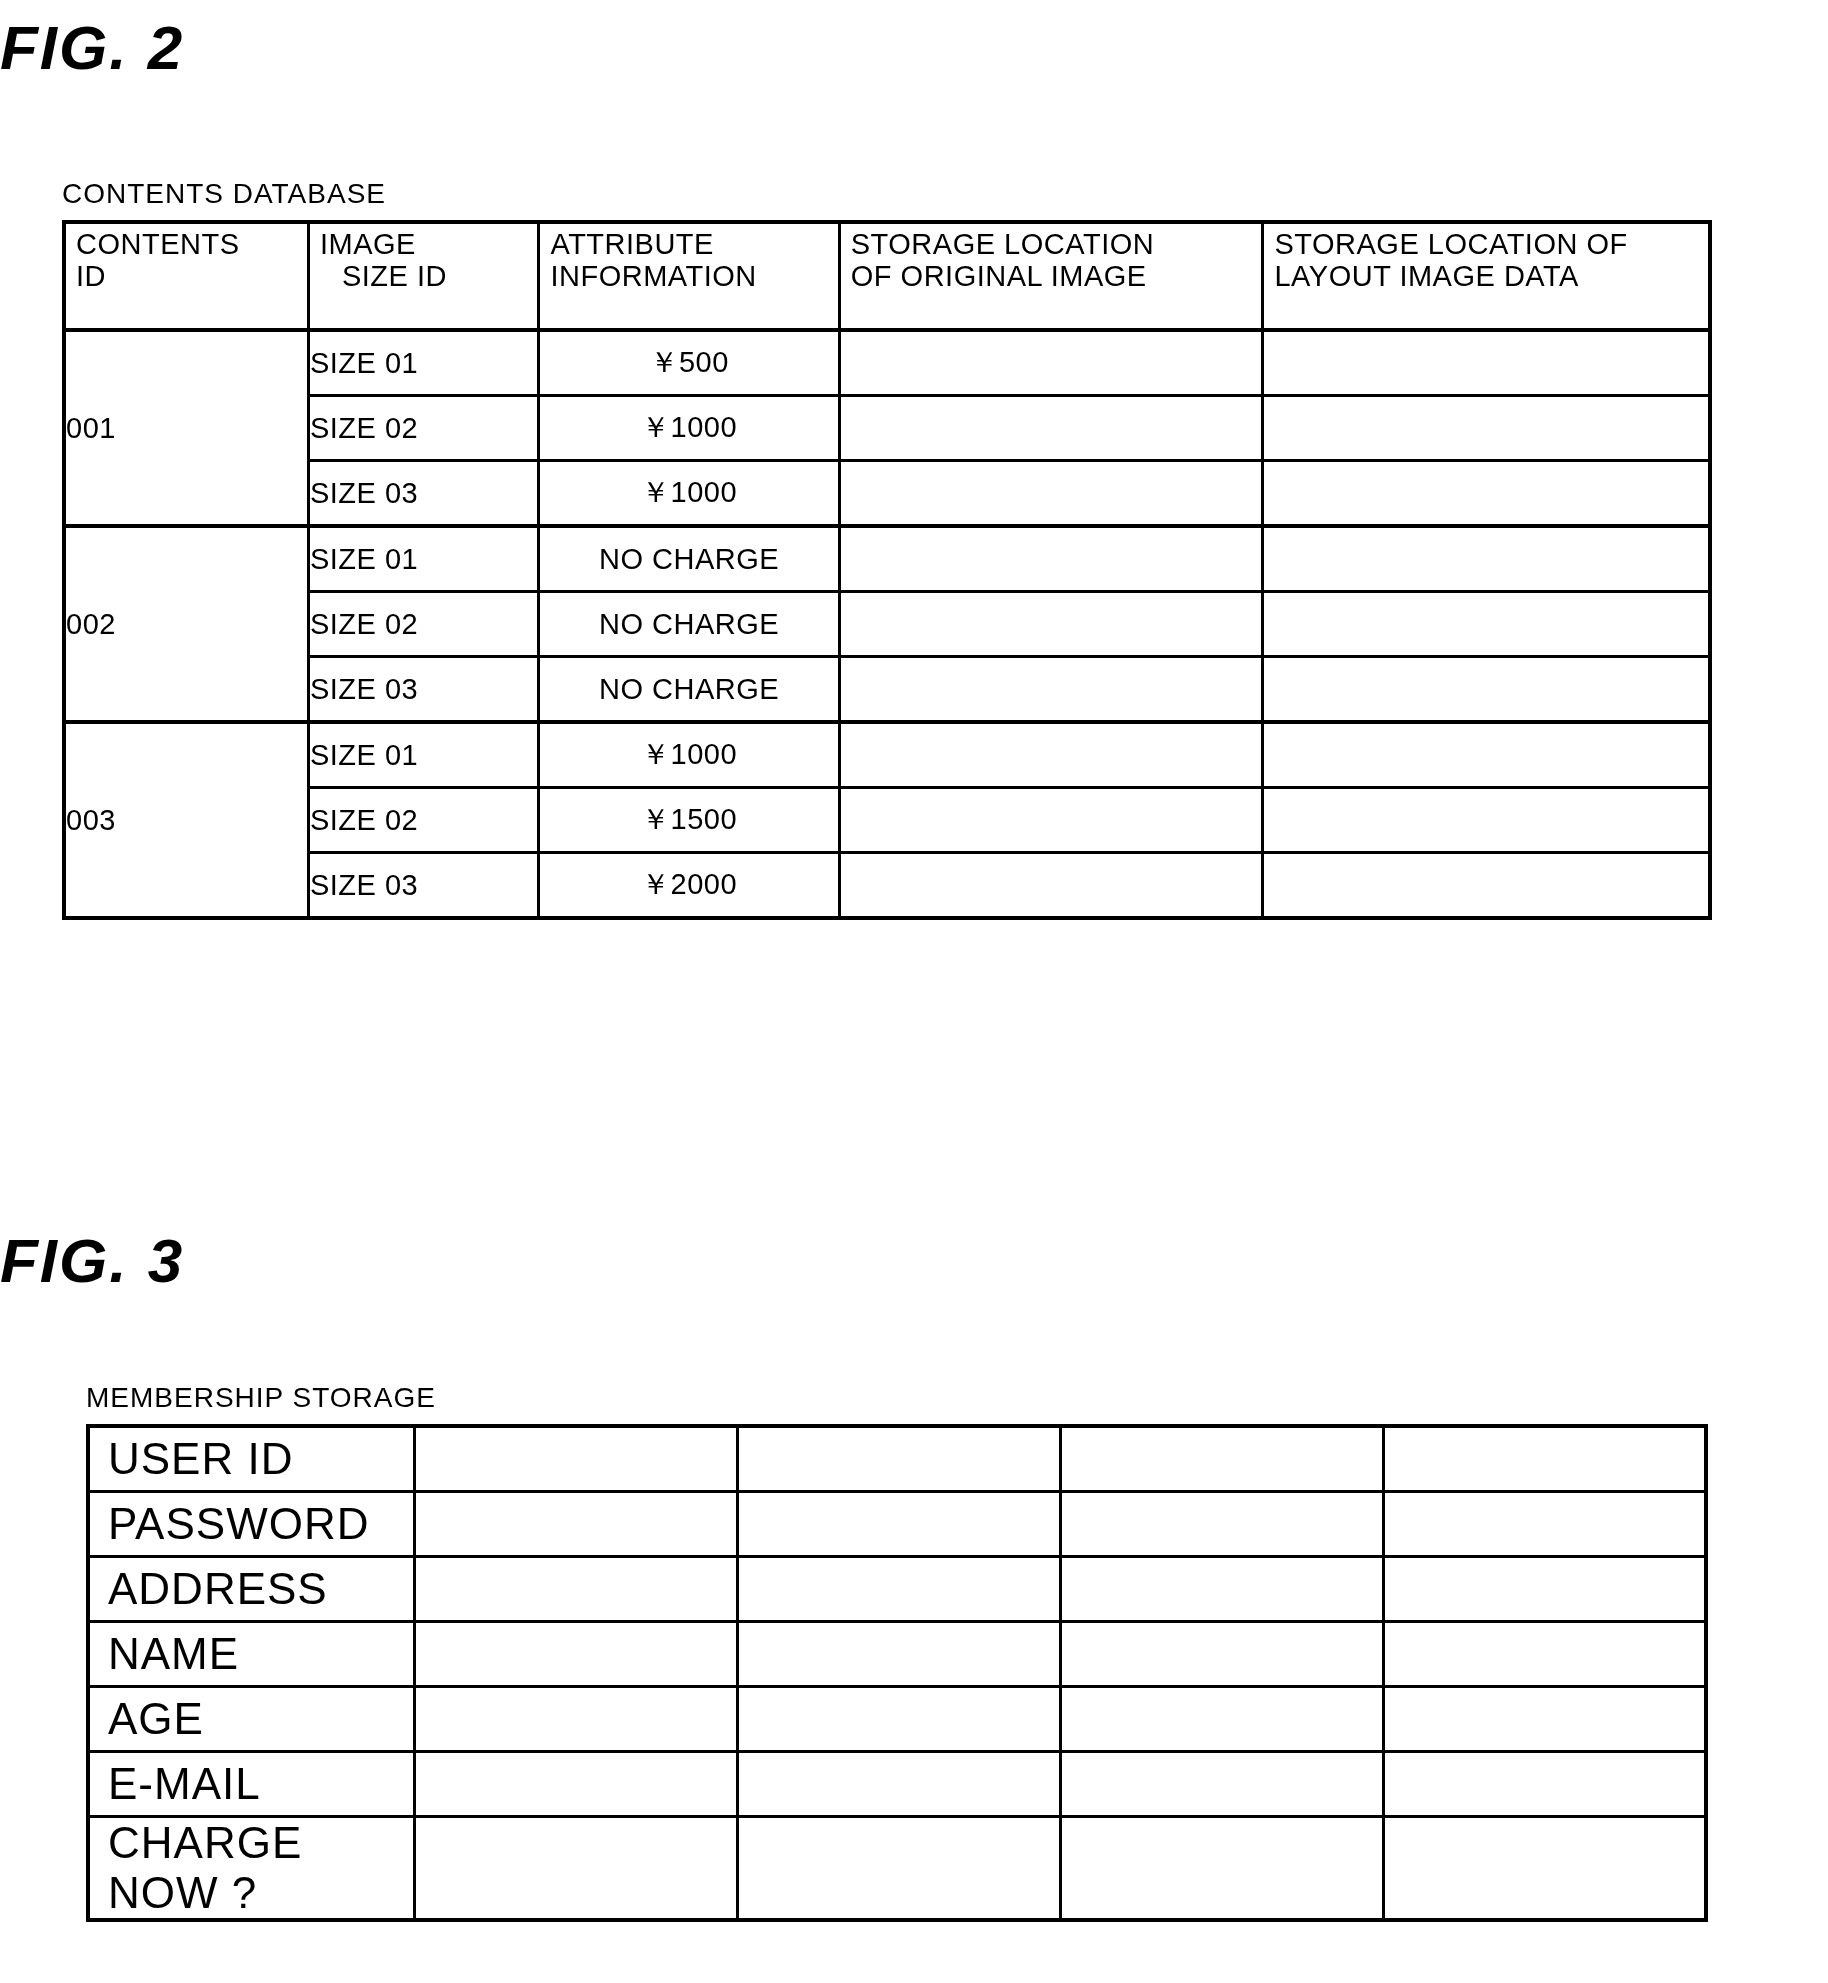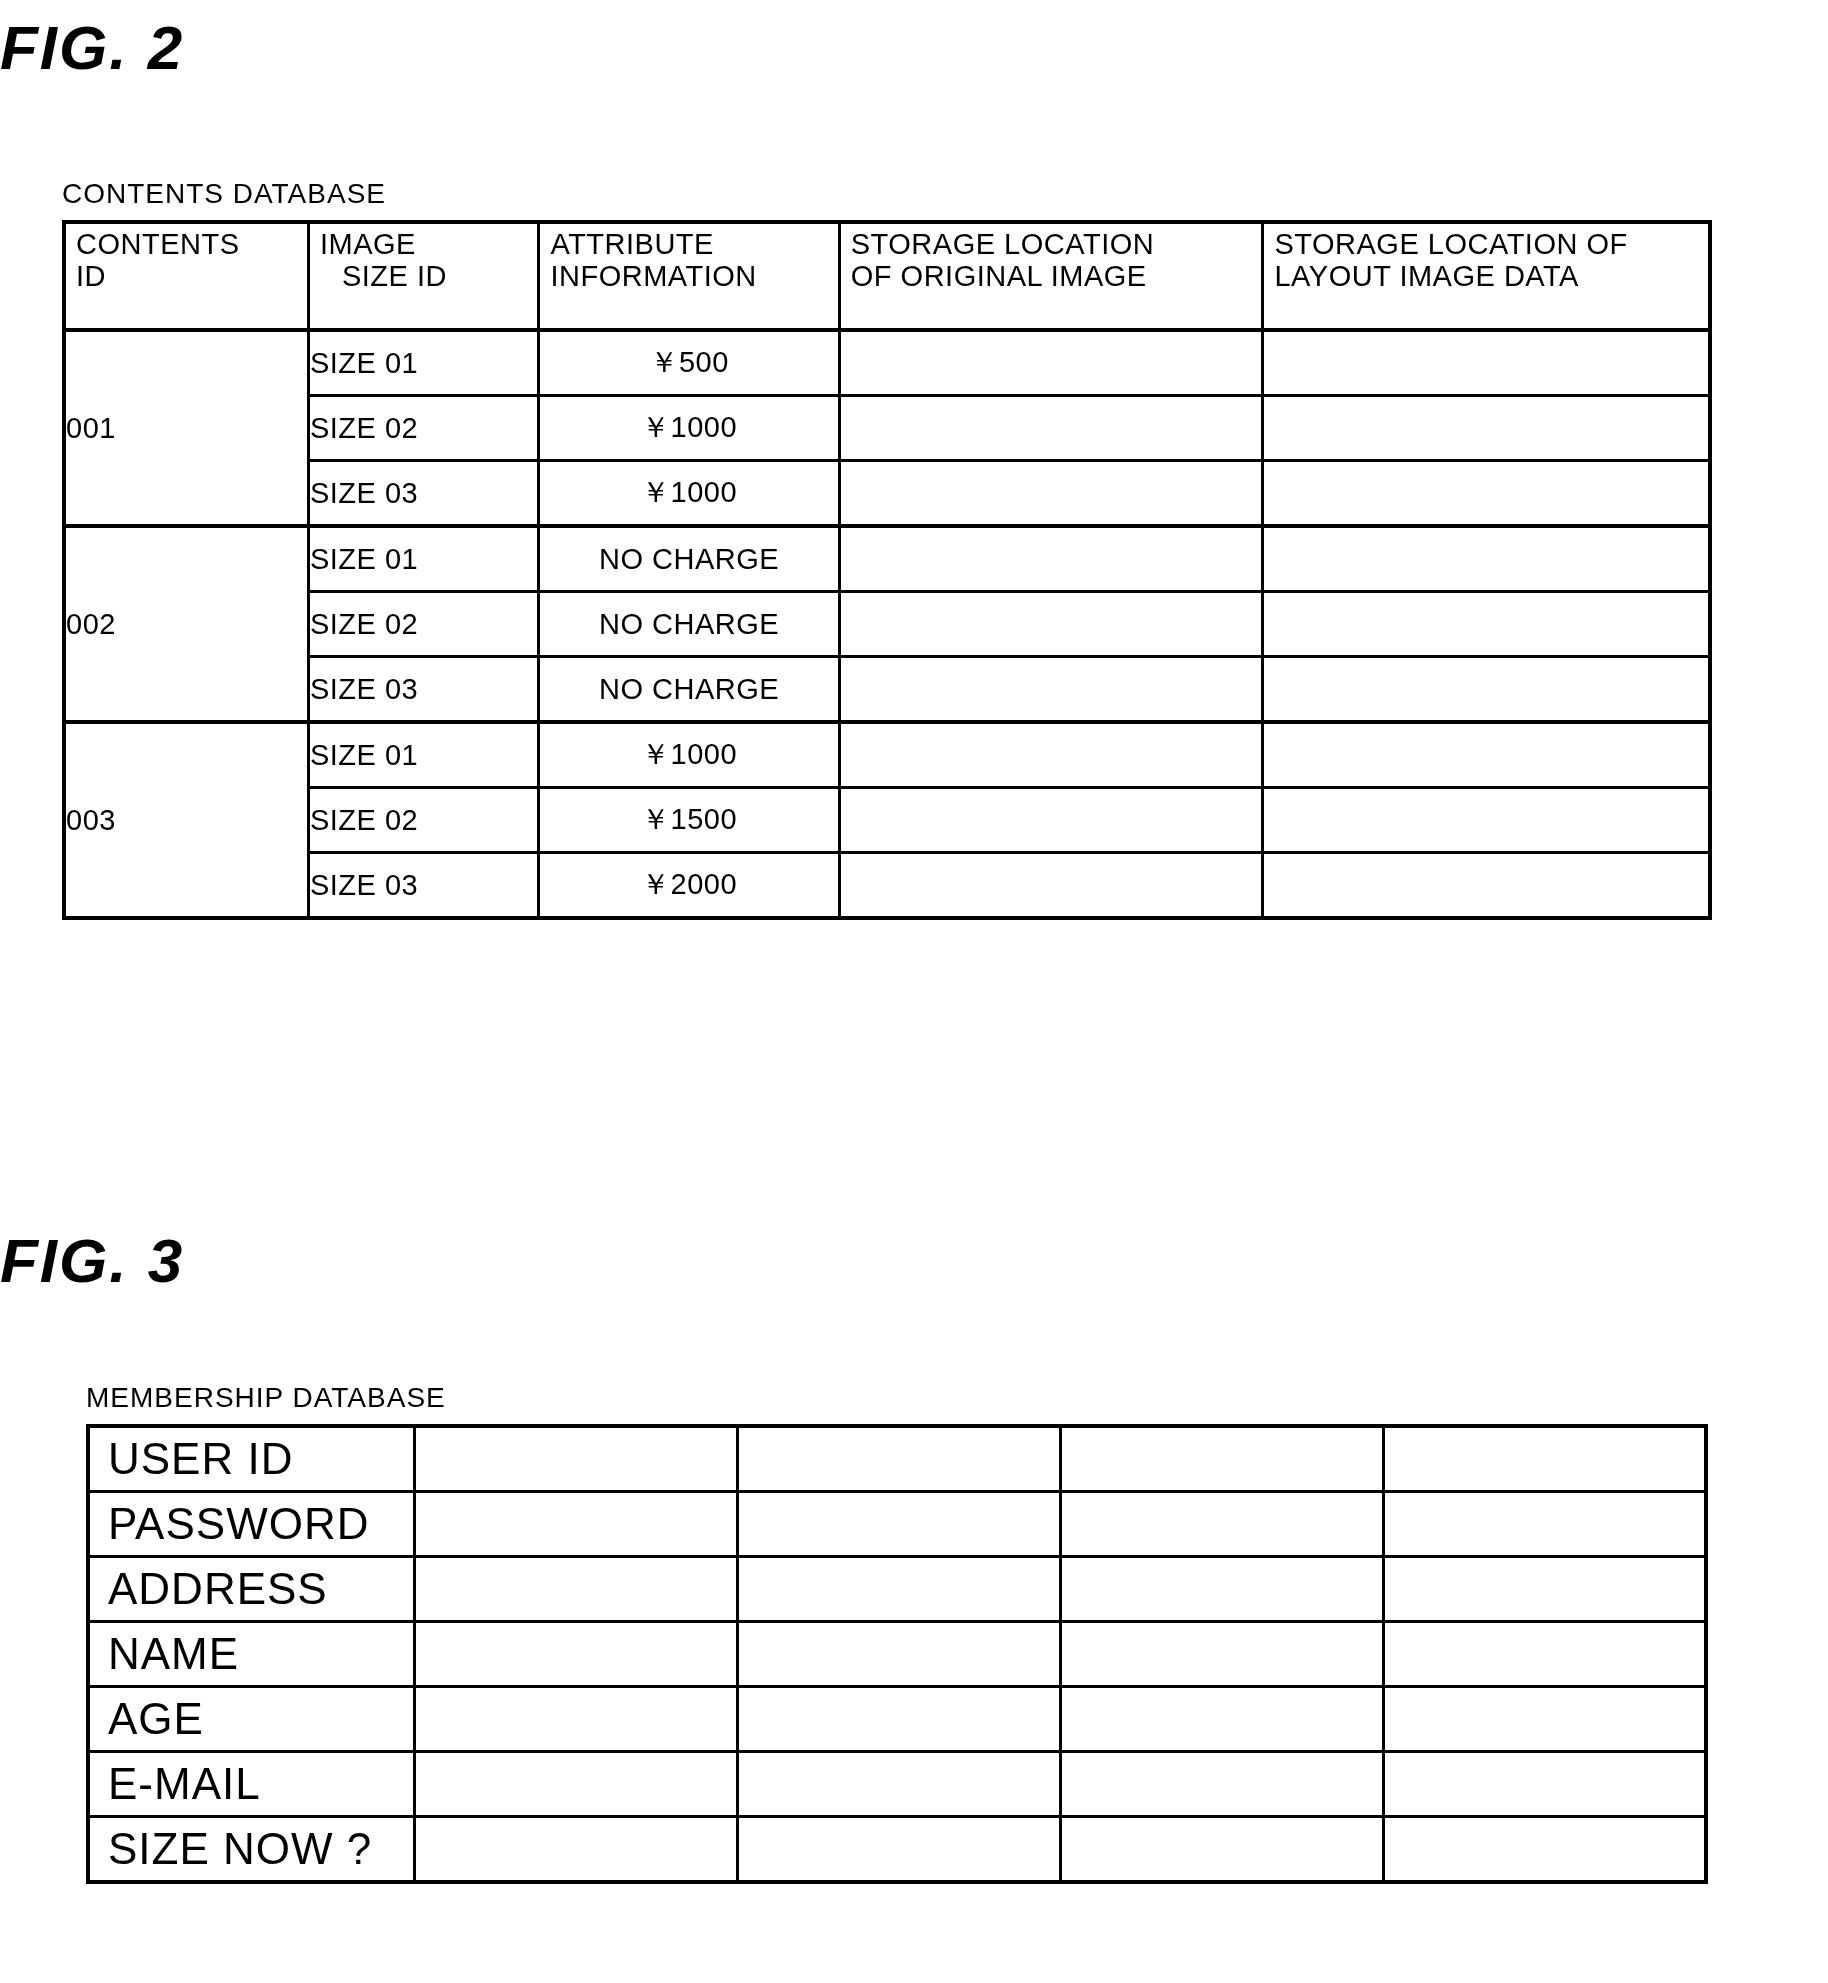--- a/index.html
+++ b/index.html
@@ -238,21 +238,21 @@
         <td class="blankcell"></td>
       </tr>
     </tbody>
   </table>
 </div>
 
 <div id="fig3-title" class="fig-title" style="position:absolute; left:0; top:1225px; width:1828px;">FIG.  3</div>
 
 <div id="fig3-block">
 
-  <div id="fig3-caption" class="caption">MEMBERSHIP DATABASE</div>
+  <div id="fig3-caption" class="caption">MEMBERSHIP STORAGE</div>
 
   <table class="member-db">
     <colgroup>
       <col class="m-col-label">
       <col class="m-col-data">
       <col class="m-col-data">
       <col class="m-col-data">
       <col class="m-col-data">
     </colgroup>
     <tbody>
@@ -292,21 +292,21 @@
         <td class="m-blank"></td>
       </tr>
       <tr>
         <td>E-MAIL</td>
         <td class="m-blank"></td>
         <td class="m-blank"></td>
         <td class="m-blank"></td>
         <td class="m-blank"></td>
       </tr>
       <tr>
-        <td>SIZE NOW ?</td>
+        <td>CHARGE NOW ?</td>
         <td class="m-blank"></td>
         <td class="m-blank"></td>
         <td class="m-blank"></td>
         <td class="m-blank"></td>
       </tr>
     </tbody>
   </table>
 </div>
 
 </body></html>

